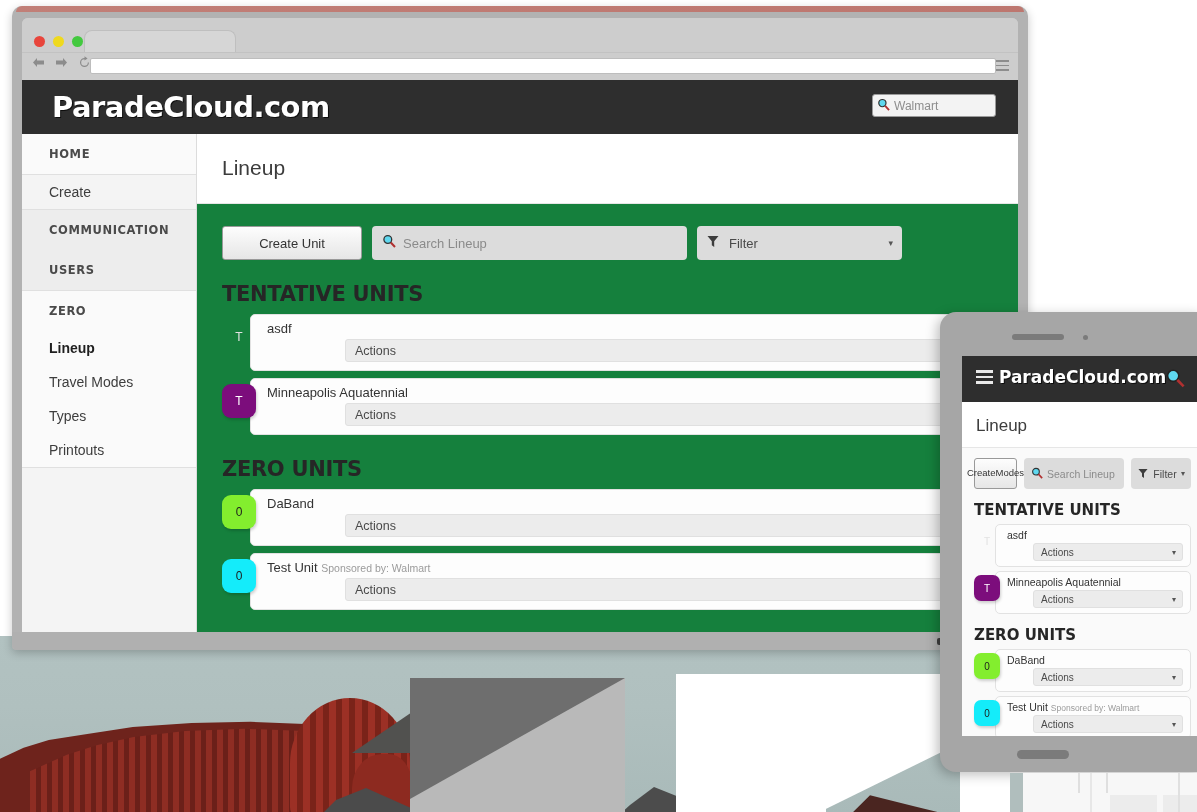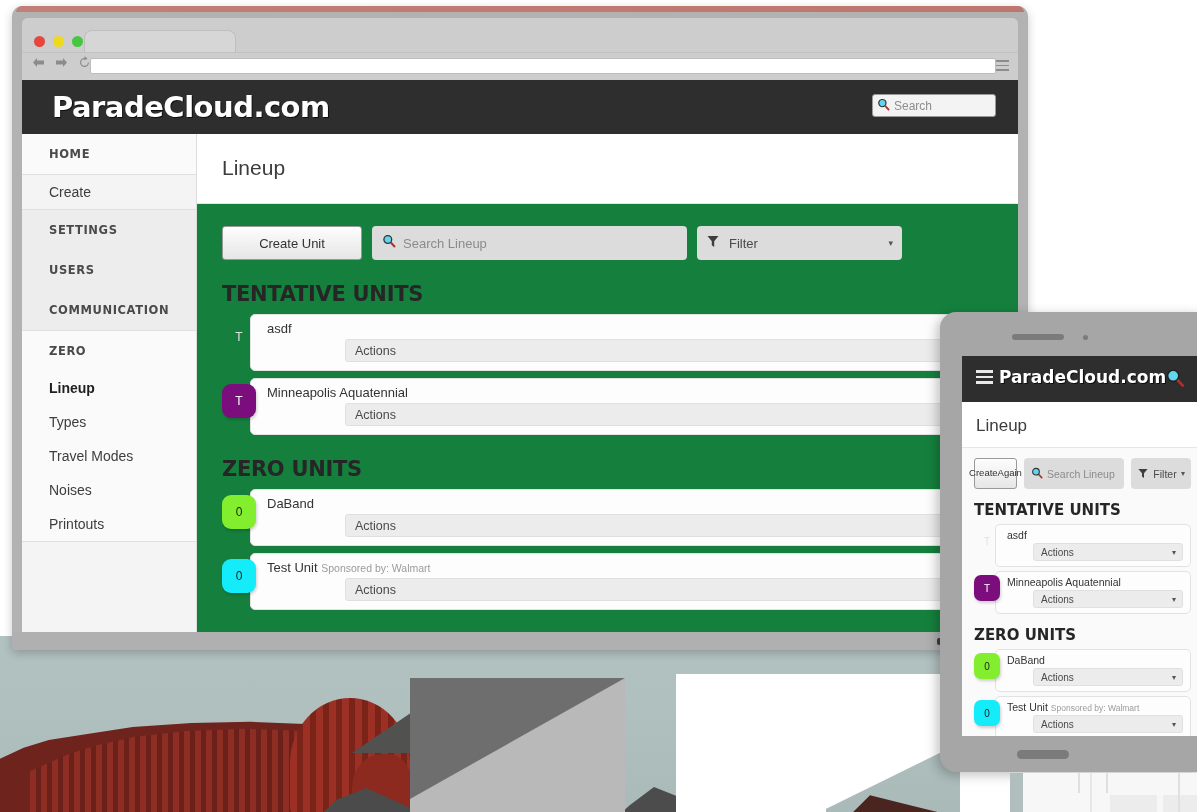--- a/index.html
+++ b/index.html
@@ -250,44 +250,42 @@
 
         <div class="app-header">
           <div class="brand">ParadeCloud.com</div>
           <div class="hdr-search">
             <span>
               <svg width="13" height="13" viewBox="0 0 14 14">
                 <circle cx="5.8" cy="5.5" r="3.9" fill="#5fd8ef" stroke="#333" stroke-width="1.3"></circle>
                 <line x1="8.8" y1="8.5" x2="13" y2="13" stroke="#b03030" stroke-width="2"></line>
               </svg>
             </span>
-            <span class="ph">Search</span>
+            <span class="ph">Walmart</span>
           </div>
         </div>
 
         <div class="app-body">
 
           <div class="sidebar">
             <div class="side-group sb-white">
               <div class="side-head">HOME</div>
             </div>
             <div class="side-group">
               <div class="side-item">Create</div>
             </div>
             <div class="side-group sb-grey">
-              <div class="side-head">SETTINGS</div>
+              <div class="side-head">COMMUNICATION</div>
               <div class="side-head">USERS</div>
-              <div class="side-head">COMMUNICATION</div>
             </div>
             <div class="side-group sb-white">
               <div class="side-head">ZERO</div>
               <div class="side-item bold">Lineup</div>
+              <div class="side-item">Travel Modes</div>
               <div class="side-item">Types</div>
-              <div class="side-item">Travel Modes</div>
-              <div class="side-item">Noises</div>
               <div class="side-item">Printouts</div>
 
             </div>
           </div>
 
           <div class="content">
             <div class="page-title">Lineup</div>
             <div class="content-area">
 
               <div class="toolbar">
@@ -392,21 +390,21 @@
         </div>
       </div>
 
       <div class="mob-title">Lineup</div>
 
       <div class="mob-content">
         <div class="mob-toolbar">
           <div class="mob-btn">
             <span>Create</span>
               <br>
-            <span>Again</span>
+            <span>Modes</span>
           </div>
           <div class="mob-searchbox">
             <span>
               <svg width="12" height="12" viewBox="0 0 14 14">
                 <circle cx="5.8" cy="5.5" r="3.9" fill="#5fd8ef" stroke="#333" stroke-width="1.3"></circle>
                 <line x1="8.8" y1="8.5" x2="13" y2="13" stroke="#b03030" stroke-width="2"></line>
               </svg>
             </span>
             <span class="ph">Search Lineup</span>
           </div>

